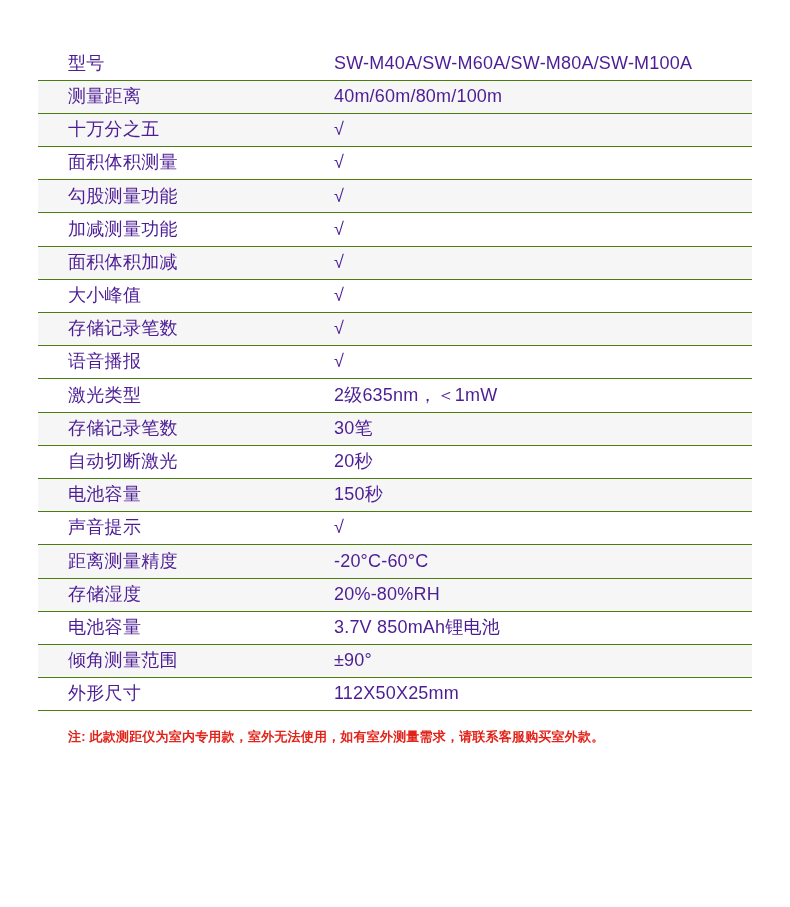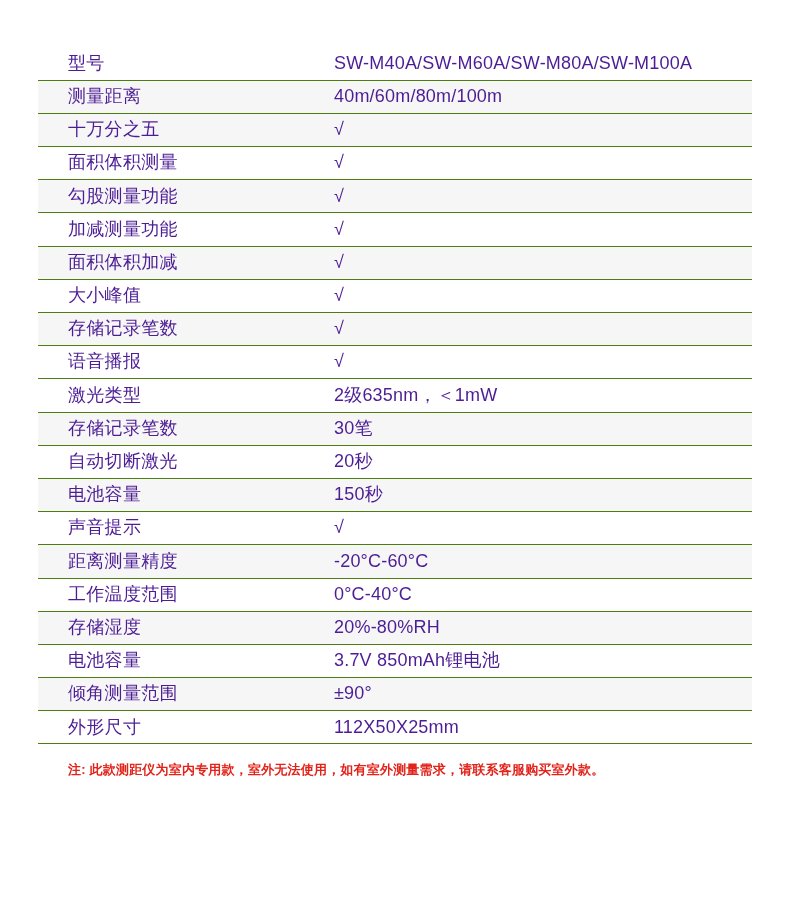--- a/index.html
+++ b/index.html
@@ -134,24 +134,20 @@
         <td class="value">150秒</td>
       </tr>
       <tr>
         <td class="label">声音提示</td>
         <td class="value check">√</td>
       </tr>
       <tr class="zebra">
         <td class="label">距离测量精度</td>
         <td class="value">-20°C-60°C</td>
       </tr>
-      <tr>
-        <td class="label">工作温度范围</td>
-        <td class="value">0°C-40°C</td>
-      </tr>
       <tr class="zebra">
         <td class="label">存储湿度</td>
         <td class="value">20%-80%RH</td>
       </tr>
       <tr>
         <td class="label">电池容量</td>
         <td class="value">3.7V 850mAh锂电池</td>
       </tr>
       <tr class="zebra">
         <td class="label">倾角测量范围</td>

